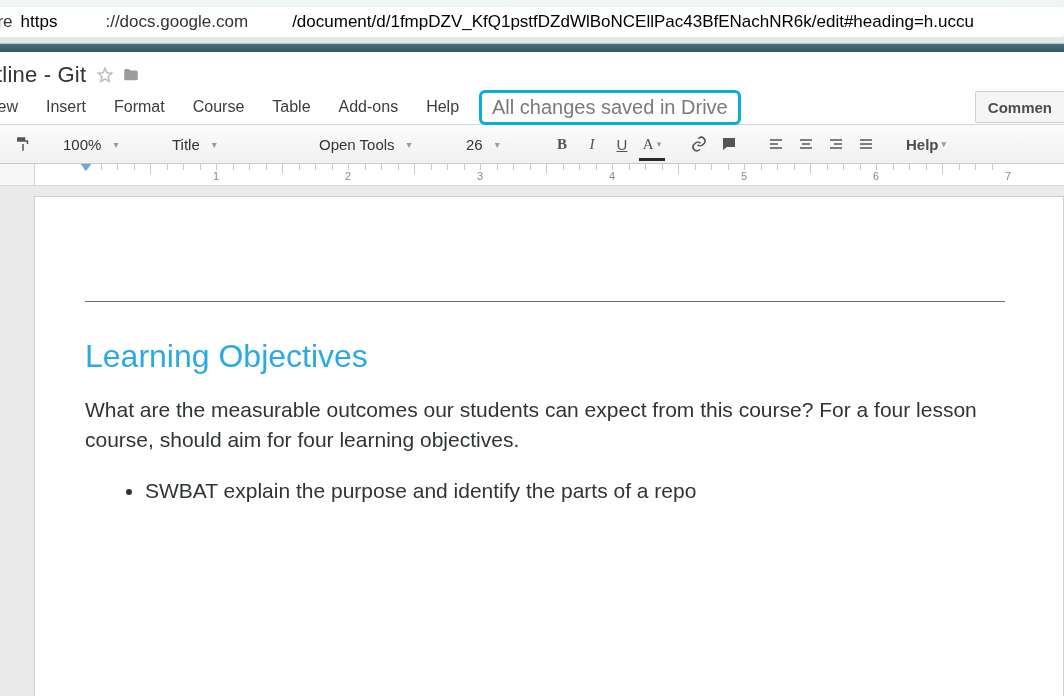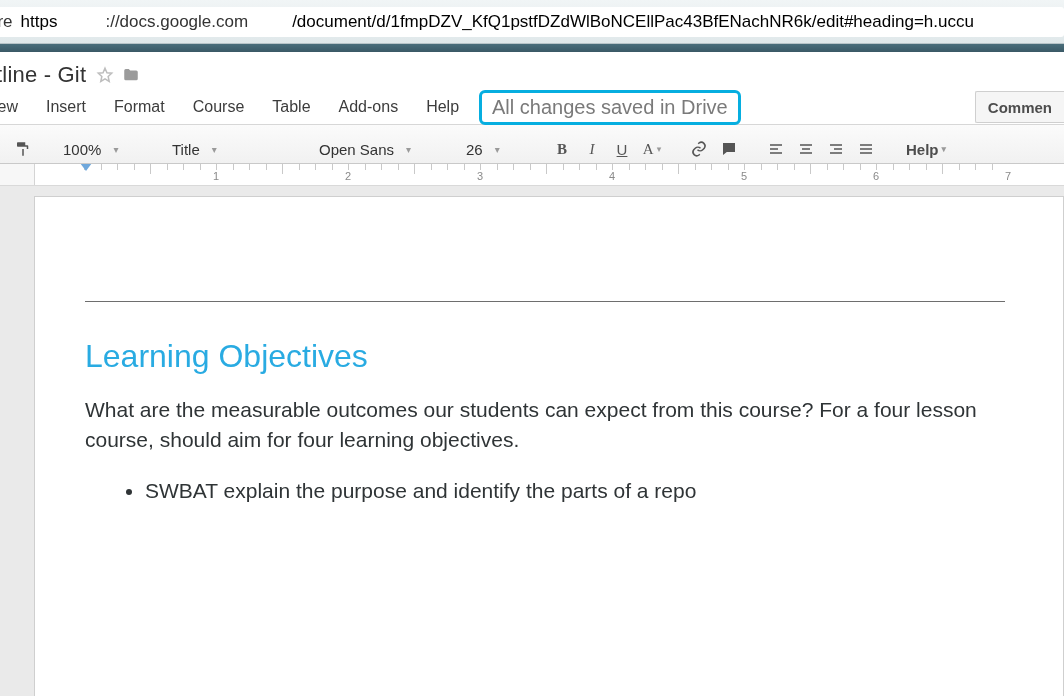--- a/index.html
+++ b/index.html
@@ -111,21 +111,21 @@
     font-size: 15px; font-weight: 700; color: #4d4d4d;
     cursor: pointer;
   }
 
   
   .toolbar {
     height: 40px;
     border-top: 1px solid #d7d7d7;
     border-bottom: 1px solid #c9c9c9;
     background: linear-gradient(to bottom, #fbfbfb 0%, #f1f1f1 100%);
-    display: flex; align-items: flex-end;
+    display: flex; align-items: center;
     overflow: hidden;
   }
   .tb-group { display: flex; align-items: center; padding: 0 8px; }
   .tb-sep { width: 1px; background: #d6d6d6; margin: 6px 0; }
   .tb-btn {
     height: 28px; min-width: 30px;
     display: flex; align-items: center; justify-content: center;
     color: #555; border-radius: 2px; cursor: pointer;
     padding: 0 4px; font-size: 15px;
   }
@@ -277,21 +277,21 @@
     <div class="tb-sep"></div>
     <div class="tb-group">
       <span class="tb-select w-style">
         <span>Title</span>
         <span class="caret">▾</span>
       </span>
     </div>
     <div class="tb-sep"></div>
     <div class="tb-group">
       <span class="tb-select w-font">
-        <span>Open Sans</span>
+        <span>Open Tools</span>
         <span class="caret">▾</span>
       </span>
     </div>
     <div class="tb-sep"></div>
     <div class="tb-group">
       <span class="tb-select w-size">
         <span>26</span>
         <span class="caret">▾</span>
       </span>
     </div>

